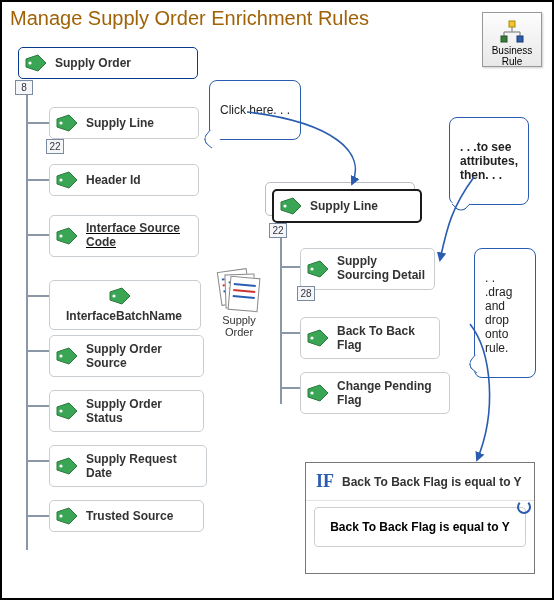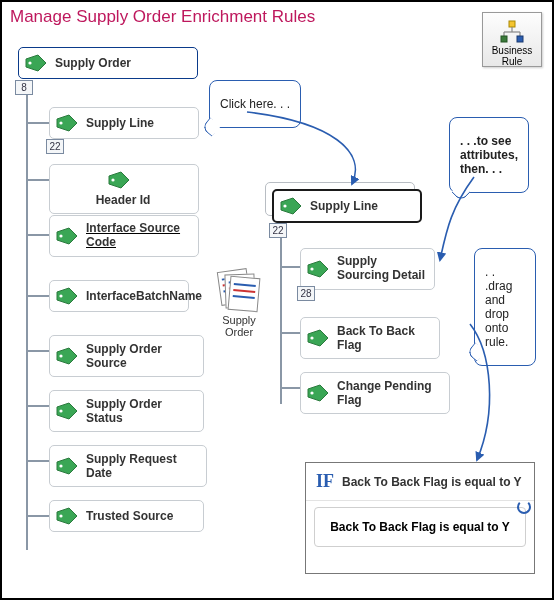--- a/index.html
+++ b/index.html
@@ -14,22 +14,22 @@
     width: 554px;
     height: 600px;
     border: 2px solid #000;
     background: #fff;
     overflow: hidden;
   }
   .title {
     position: absolute;
     left: 8px;
     top: 5px;
-    font-size: 17px;
-    color: #be185d;
+    font-size: 20px;
+    color: #a16207;
   }
   
   .biz-badge {
     position: absolute;
     right: 10px;
     top: 10px;
     width: 60px;
     height: 55px;
     border: 1px solid #999;
     background: linear-gradient(#fdfdfd,#e8e8e8);
@@ -87,21 +87,21 @@
   .vline2, .hline2 {
     position:absolute; background:#8a97a6;
   }
   .vline2{width:1.5px;} .hline2{height:1.5px;}
   
   .callout {
     position: absolute;
     background: #fff;
     border: 1.5px solid #2a5db0;
     border-radius: 8px;
-    padding: 16px 10px;
+    padding: 22px 10px;
     font-size: 12px;
     color: #222;
   }
   .callout .tail {
     position: absolute;
     width: 14px; height: 14px;
     border-left: 1.5px solid #2a5db0;
     border-bottom: 1.5px solid #2a5db0;
     background: #fff;
     border-bottom-left-radius: 8px;
@@ -202,39 +202,39 @@
   <div class="node" style="left:47px; top:105px; width:150px;">
     <span class="tag"><svg width="22" height="18" viewBox="0 0 22 18">
           <polygon points="1,5 13,1 21,9 13,17 1,13" fill="#3aa655" stroke="#2a7a3d"></polygon>
           <circle cx="5" cy="9" r="1.6" fill="#fff"></circle>
         </svg></span>
     <span class="txt">Supply Line</span>
   </div>
   <div class="count-badge" style="left:44px; top:137px;">22</div>
 
   <div class="hline" style="left:24px; top:177px; width:23px;"></div>
-  <div class="node" style="left:47px; top:162px; width:150px;flex-direction:column;">
+  <div class="node" style="left:47px; top:162px; width:150px;">
     <span class="tag"><svg width="22" height="18" viewBox="0 0 22 18">
           <polygon points="1,5 13,1 21,9 13,17 1,13" fill="#3aa655" stroke="#2a7a3d"></polygon>
           <circle cx="5" cy="9" r="1.6" fill="#fff"></circle>
         </svg></span>
     <span class="txt">Header Id</span>
   </div>
 
   <div class="hline" style="left:24px; top:232px; width:23px;"></div>
   <div class="node" style="left:47px; top:213px; width:150px;text-decoration:underline;">
     <span class="tag"><svg width="22" height="18" viewBox="0 0 22 18">
           <polygon points="1,5 13,1 21,9 13,17 1,13" fill="#3aa655" stroke="#2a7a3d"></polygon>
           <circle cx="5" cy="9" r="1.6" fill="#fff"></circle>
         </svg></span>
     <span class="txt" style="line-height:1.15">Interface Source Code</span>
   </div>
 
   <div class="hline" style="left:24px; top:293px; width:23px;"></div>
-  <div class="node" style="left:47px; top:278px; width:140px;">
+  <div class="node" style="left:47px; top:278px; width:152px;flex-direction:column;">
     <span class="tag"><svg width="22" height="18" viewBox="0 0 22 18">
           <polygon points="1,5 13,1 21,9 13,17 1,13" fill="#3aa655" stroke="#2a7a3d"></polygon>
           <circle cx="5" cy="9" r="1.6" fill="#fff"></circle>
         </svg></span>
     <span class="txt">InterfaceBatchName</span>
   </div>
 
   <div class="hline" style="left:24px; top:348px; width:23px;"></div>
   <div class="node" style="left:47px; top:333px; width:155px;">
     <span class="tag"><svg width="22" height="18" viewBox="0 0 22 18">

